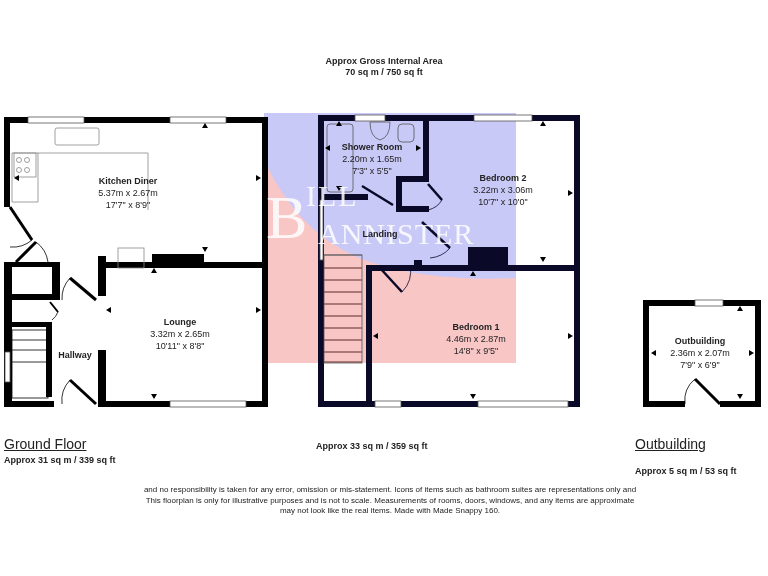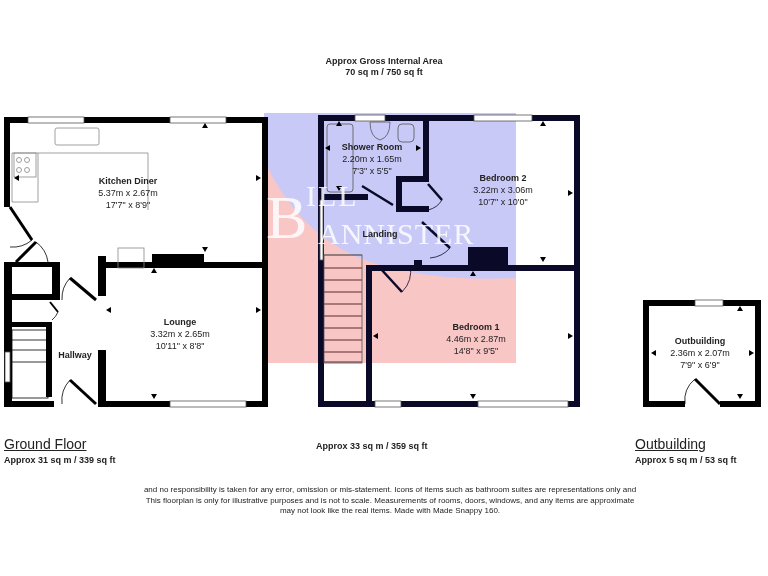--- a/index.html
+++ b/index.html
@@ -228,20 +228,20 @@
 
 <div class="abs" style="left:4px; top:436px;">
   <div class="floor-title">Ground Floor</div>
   <div class="floor-area" style="margin-top:3px;">Approx 31 sq m / 339 sq ft</div>
 </div>
 <div class="abs" style="left:316px; top:436px;">
   <div class="floor-area" style="margin-top:5px;">Approx 33 sq m / 359 sq ft</div>
 </div>
 <div class="abs" style="left:635px; top:436px;">
   <div class="floor-title">Outbuilding</div>
-  <div class="floor-area" style="margin-top:3px;">Approx 5 sq m / 53 sq ft</div>
+  <div class="floor-area" style="margin-top:14px;">Approx 5 sq m / 53 sq ft</div>
 </div>
 
 <div class="abs disclaimer">
   <div>and no responsibility is taken for any error, omission or mis-statement. Icons of items such as bathroom suites are representations only and</div>
   <div>This floorplan is only for illustrative purposes and is not to scale. Measurements of rooms, doors, windows, and any items are approximate</div>
   <div>may not look like the real items. Made with Made Snappy 160.</div>
 </div>
 
 </body></html>

